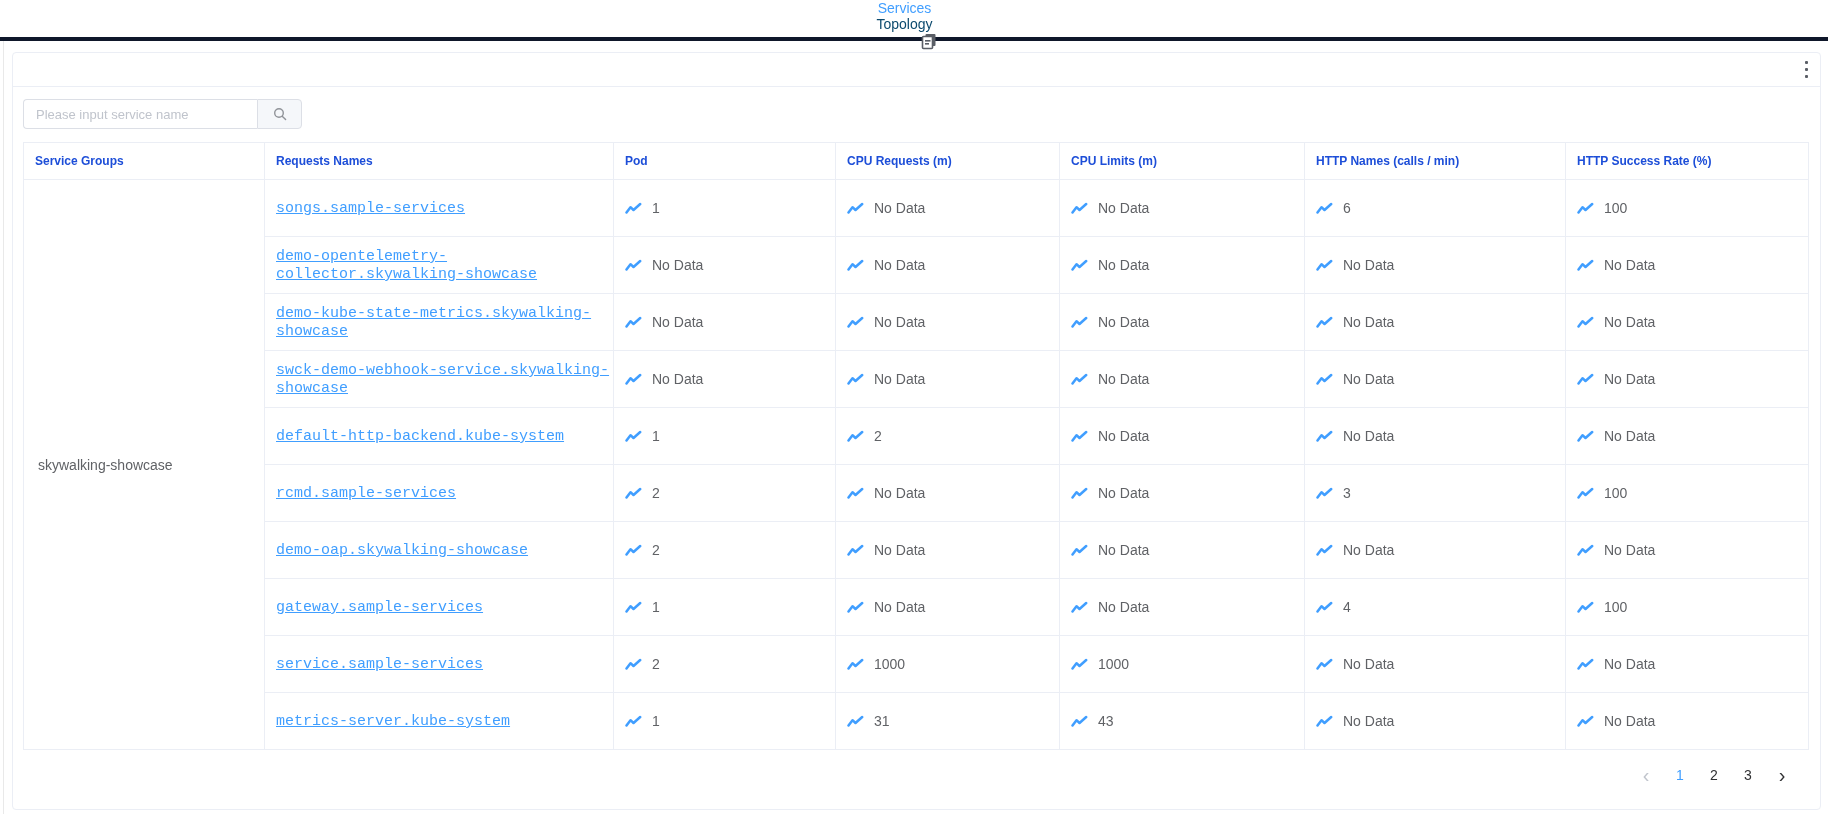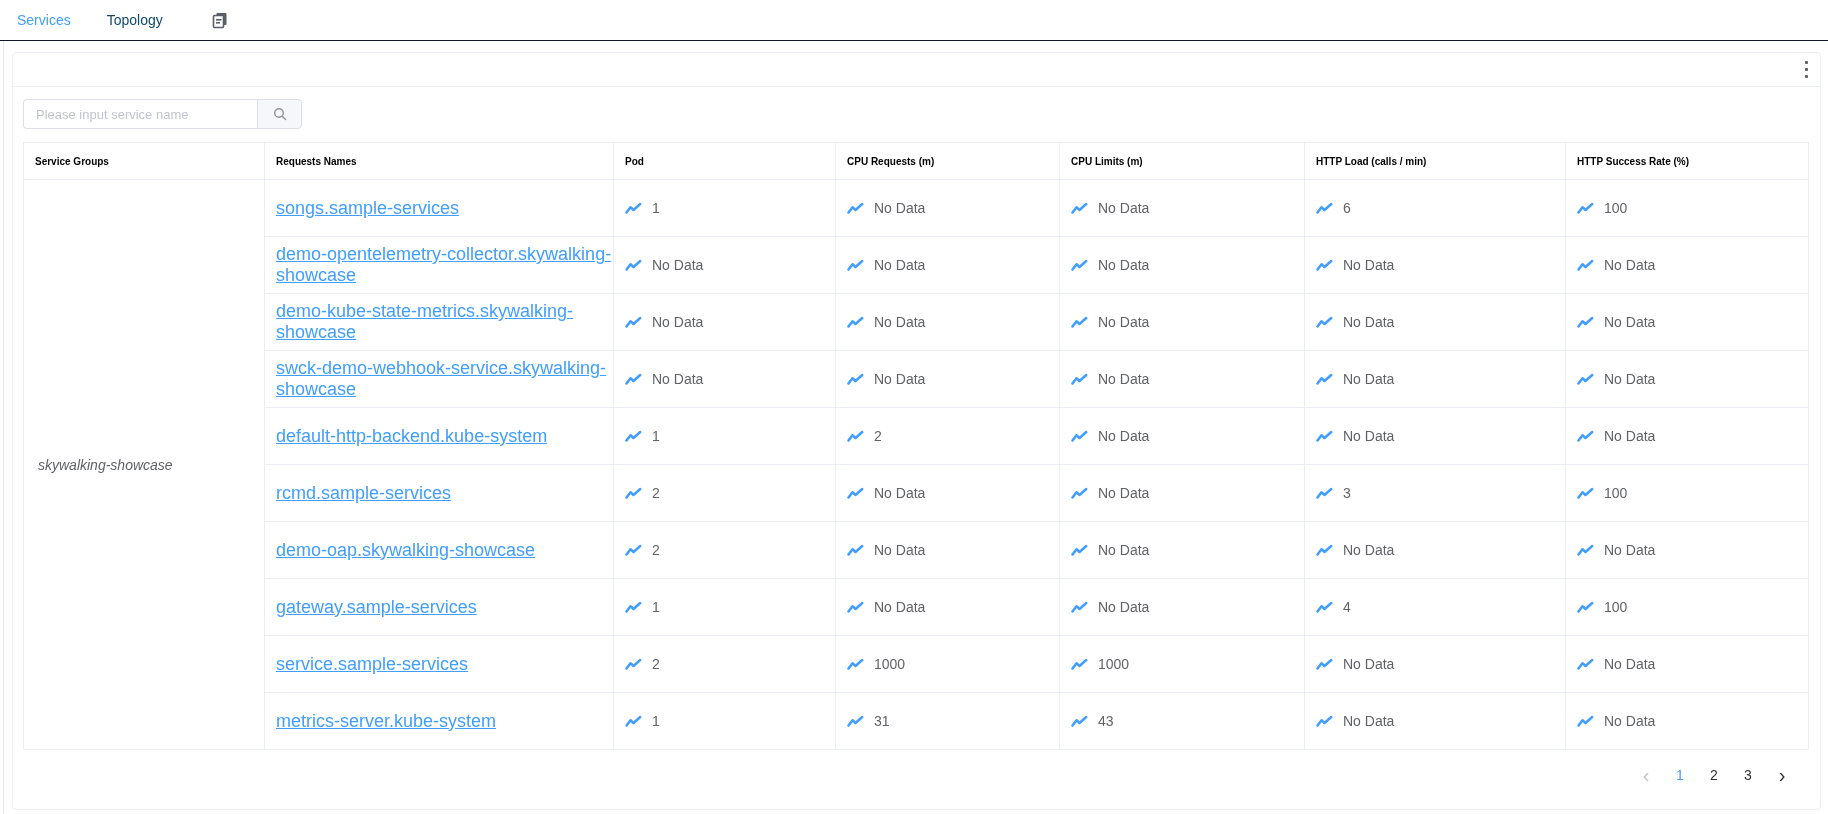--- a/index.html
+++ b/index.html
@@ -4,22 +4,22 @@
 <style>
   html,body{margin:0;padding:0;}
   body{
     width:1828px;height:814px;position:relative;background:#fff;
     font-family:"Liberation Sans", sans-serif;color:#606266;overflow:hidden;
   }
   .left-edge-line{position:absolute;left:3px;top:0;bottom:0;width:1px;background:#e9e9e9;}
   
   .tabbar{
     position:absolute;left:0;top:0;width:100%;height:41px;
-    border-bottom:1px solid #0f172a;display:flex;align-items:center;
-    padding-left:17px;box-sizing:border-box;background:#fff;
+    border-bottom:4px solid #0f172a;display:flex;align-items:center;
+    padding-left:17px;box-sizing:border-box;background:#fff;flex-direction:column;
   }
   .tab{font-size:14px;color:#0c4a6e;margin-right:36px;cursor:pointer;}
   .tab.active{color:#409eff;}
   .doc-icon{display:inline-flex;align-items:center;margin-left:12px;cursor:pointer;}
   
   .card{
     position:absolute;left:12px;top:52px;width:1809px;height:758px;
     border:1px solid #ebeef5;border-radius:4px;background:#fff;box-sizing:border-box;
   }
   .card-header{
@@ -41,26 +41,26 @@
     width:45px;height:30px;box-sizing:border-box;border:1px solid #dcdfe6;
     background:#f5f7fa;border-radius:0 4px 4px 0;cursor:pointer;
     display:flex;align-items:center;justify-content:center;padding:0;
   }
   
   table{border-collapse:collapse;table-layout:fixed;width:1785px;
     border-top:1px solid #ebeef5;border-left:1px solid #ebeef5;}
   th,td{border-right:1px solid #ebeef5;border-bottom:1px solid #ebeef5;
     text-align:left;box-sizing:border-box;}
   th{
-    height:37px;font-size:10px;font-weight:bold;color:#000000;
+    height:37px;font-size:12px;font-weight:bold;color:#1d4ed8;
     padding:0 0 0 11px;background:#fff;
   }
   td{height:57px;font-size:14px;color:#606266;padding:0 0 0 11px;vertical-align:middle;}
-  .group-cell{font-size:14px;color:#606266;padding-left:14px;background:#fff;font-style:italic;}
-  .svc-link{color:#409eff;font-size:18px;text-decoration:underline;cursor:pointer;}
+  .group-cell{font-size:14px;color:#606266;padding-left:14px;background:#fff;}
+  .svc-link{color:#409eff;font-size:15px;text-decoration:underline;cursor:pointer;font-family:Liberation Mono, monospace;}
   .metric-cell{white-space:nowrap;}
   .trend{display:inline-block;vertical-align:middle;margin-right:10px;cursor:pointer;line-height:0;}
   .mval{vertical-align:middle;}
   
   .pagination{
     display:flex;align-items:center;justify-content:flex-end;
     margin-top:10px;margin-right:14px;height:30px;gap:6px;
   }
   .page-item{
     min-width:28px;height:28px;display:flex;align-items:center;justify-content:center;
@@ -119,21 +119,21 @@
           <col style="width:261px">
           <col style="width:243px">
         </colgroup>
       <thead>
           <tr id="header-row">
             <th>Service Groups</th>
             <th>Requests Names</th>
             <th>Pod</th>
             <th>CPU Requests (m)</th>
             <th>CPU Limits (m)</th>
-            <th>HTTP Load (calls / min)</th>
+            <th>HTTP Names (calls / min)</th>
             <th>HTTP Success Rate (%)</th>
           </tr>
         </thead>
       <tbody id="table-body">
           <tr>
             <td class="group-cell" rowspan="10">skywalking-showcase</td>
             <td><a class="svc-link">songs.sample-services</a></td>
             <td class="metric-cell"><span class="trend"><svg width="17" height="13" viewBox="0 0 17 13">
                   <polyline points="1.5,10.5 5.5,5.2 8.5,8 15.2,2" fill="none" stroke="#409eff" stroke-width="2.5" stroke-linecap="round" stroke-linejoin="round"></polyline>
                 </svg></span><span class="mval">1</span></td>

